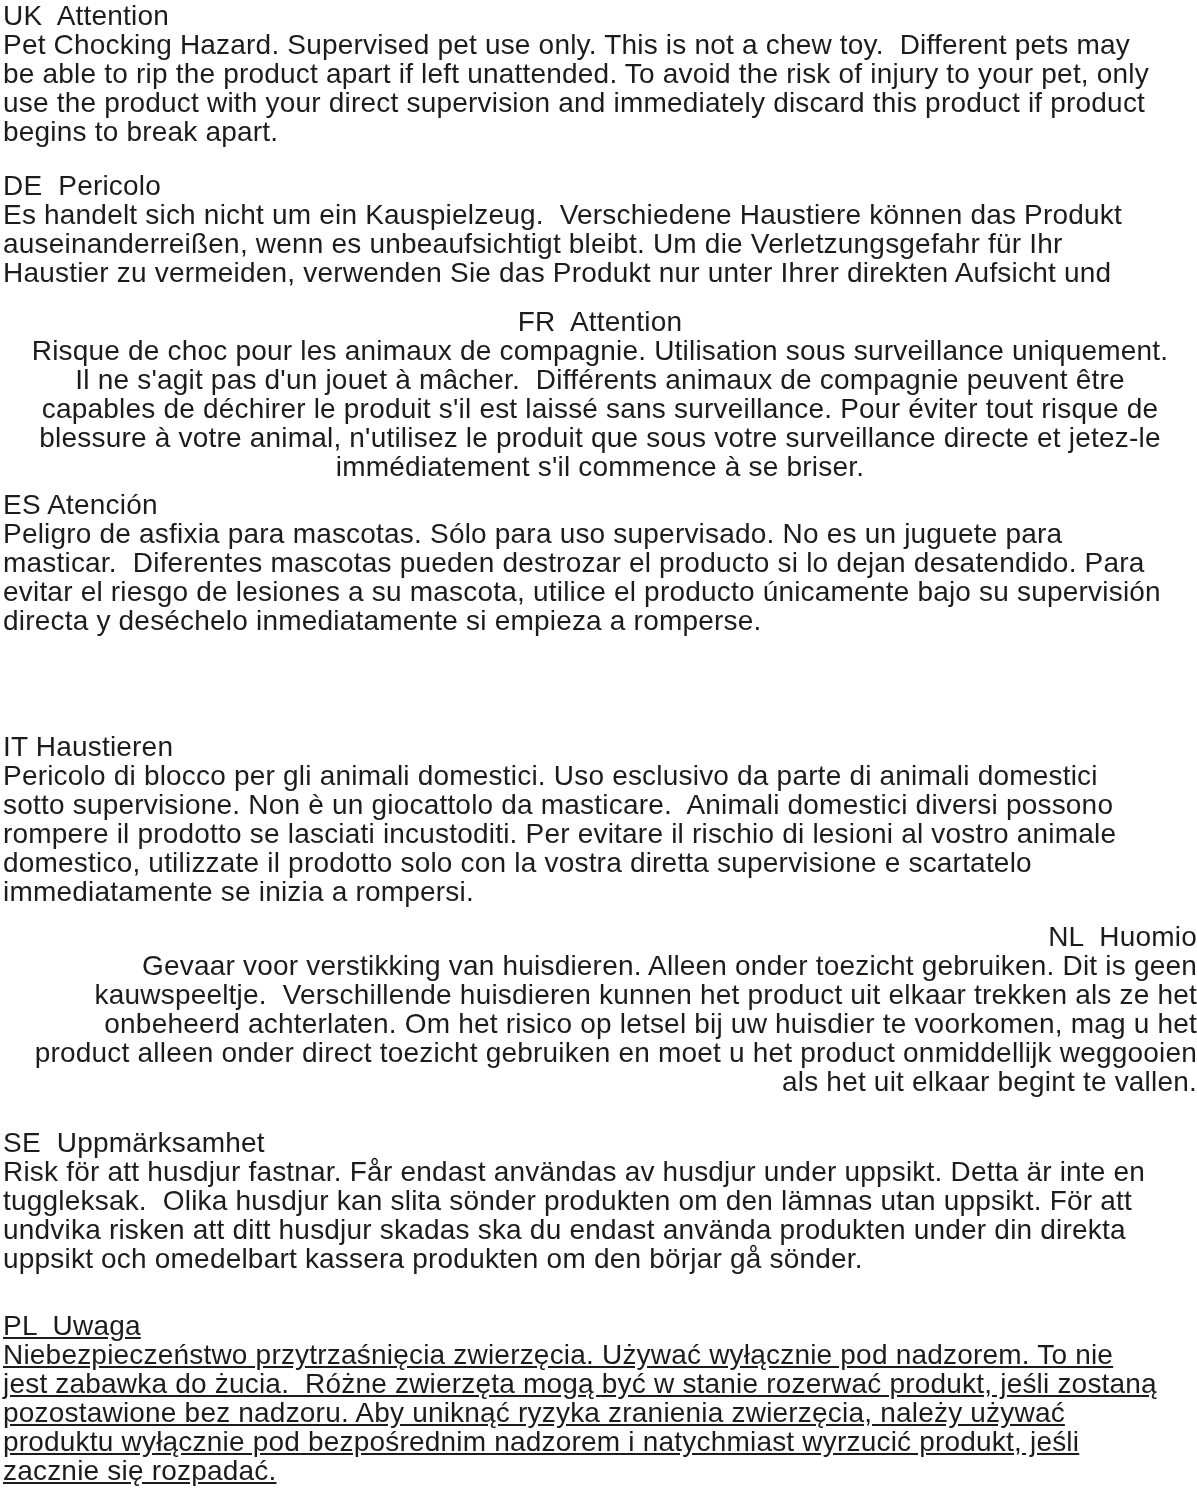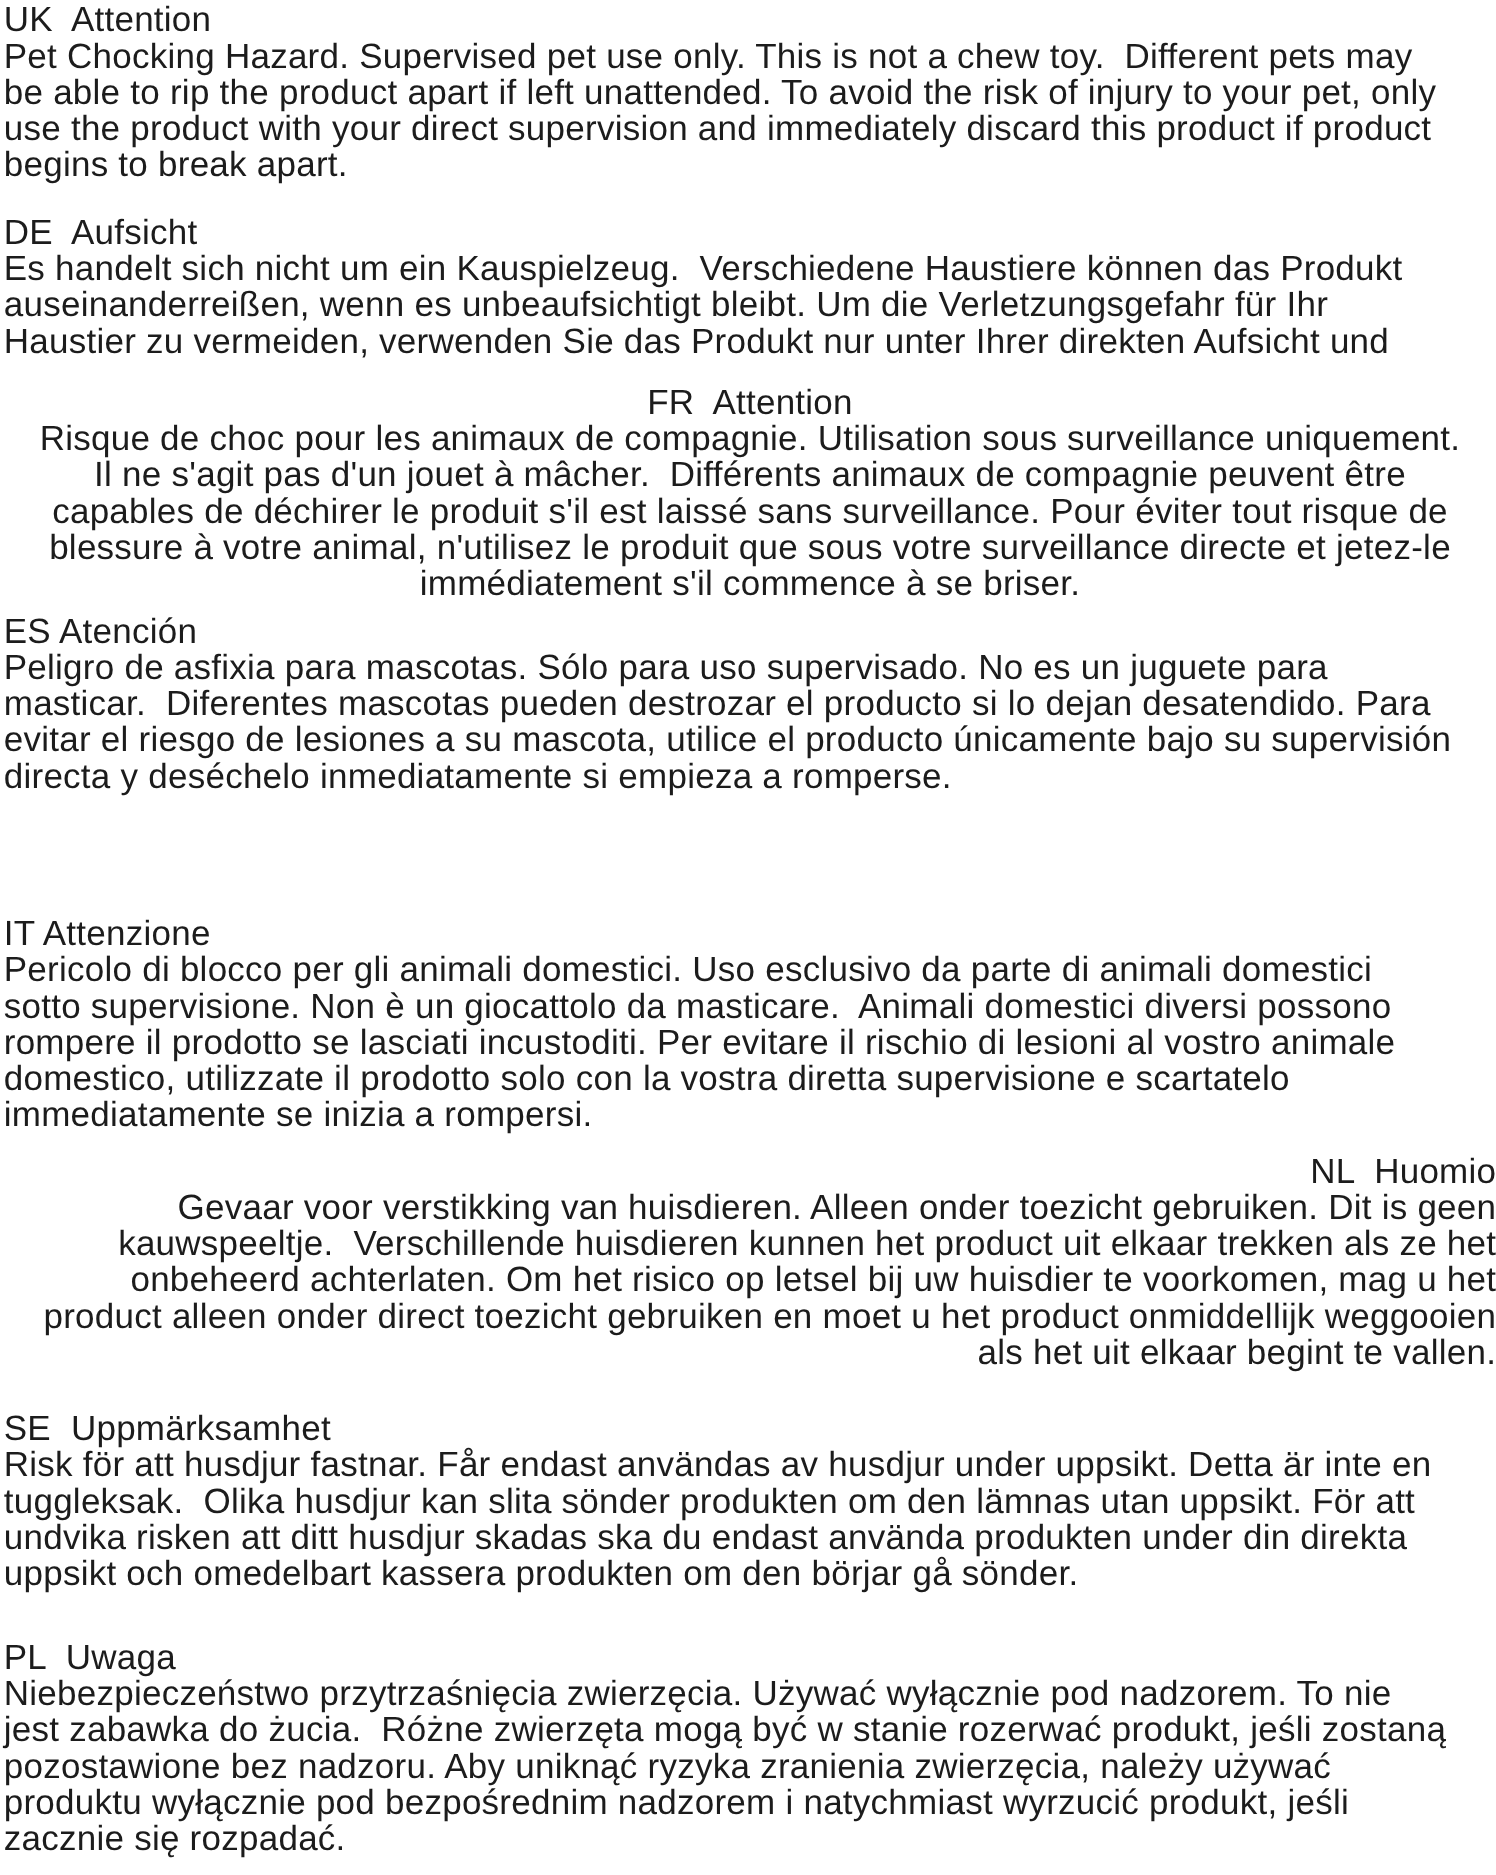--- a/index.html
+++ b/index.html
@@ -31,37 +31,37 @@
     white-space: pre;
   }
   
   .sec-uk { margin-bottom: 25px; }
   .sec-de { margin-bottom: 20px; }
   .sec-fr { margin-bottom: 9px; text-align: center;  }
   .sec-es { margin-bottom: 97px; }
   .sec-it { margin-bottom: 16px; }
   .sec-nl { margin-bottom: 32px; text-align: right; }
   .sec-se { margin-bottom: 38px; }
-  .sec-pl { margin-bottom: 0;    }
+  .sec-pl { margin-bottom: 0; text-decoration: underline;    }
 </style>
 </head>
 <body>
 
 <div class="page">
   <div class="content">
   <section class="warning-section sec-uk">
     <div class="section-title">UK  Attention</div>
   <div class="text-line">Pet Chocking Hazard. Supervised pet use only. This is not a chew toy.  Different pets may</div>
         <div class="text-line">be able to rip the product apart if left unattended. To avoid the risk of injury to your pet, only</div>
         <div class="text-line">use the product with your direct supervision and immediately discard this product if product</div>
         <div class="text-line">begins to break apart.</div>
       </section>
 
   <section class="warning-section sec-de">
-    <div class="section-title">DE  Aufsicht</div>
+    <div class="section-title">DE  Pericolo</div>
         <div class="text-line">Es handelt sich nicht um ein Kauspielzeug.  Verschiedene Haustiere können das Produkt</div>
         <div class="text-line">auseinanderreißen, wenn es unbeaufsichtigt bleibt. Um die Verletzungsgefahr für Ihr</div>
         <div class="text-line">Haustier zu vermeiden, verwenden Sie das Produkt nur unter Ihrer direkten Aufsicht und</div>
       </section>
 
   <section class="warning-section sec-fr">
     <div class="section-title">FR  Attention</div>
   <div class="text-line">Risque de choc pour les animaux de compagnie. Utilisation sous surveillance uniquement.</div>
         <div class="text-line">Il ne s'agit pas d'un jouet à mâcher.  Différents animaux de compagnie peuvent être</div>
         <div class="text-line">capables de déchirer le produit s'il est laissé sans surveillance. Pour éviter tout risque de</div>
@@ -71,21 +71,21 @@
 
   <section class="warning-section sec-es">
     <div class="section-title">ES Atención</div>
   <div class="text-line">Peligro de asfixia para mascotas. Sólo para uso supervisado. No es un juguete para</div>
         <div class="text-line">masticar.  Diferentes mascotas pueden destrozar el producto si lo dejan desatendido. Para</div>
         <div class="text-line">evitar el riesgo de lesiones a su mascota, utilice el producto únicamente bajo su supervisión</div>
         <div class="text-line">directa y deséchelo inmediatamente si empieza a romperse.</div>
       </section>
 
   <section class="warning-section sec-it">
-    <div class="section-title">IT Attenzione</div>
+    <div class="section-title">IT Haustieren</div>
   <div class="text-line">Pericolo di blocco per gli animali domestici. Uso esclusivo da parte di animali domestici</div>
         <div class="text-line">sotto supervisione. Non è un giocattolo da masticare.  Animali domestici diversi possono</div>
         <div class="text-line">rompere il prodotto se lasciati incustoditi. Per evitare il rischio di lesioni al vostro animale</div>
         <div class="text-line">domestico, utilizzate il prodotto solo con la vostra diretta supervisione e scartatelo</div>
         <div class="text-line">immediatamente se inizia a rompersi.</div>
       </section>
 
   <section class="warning-section sec-nl">
     <div class="section-title">NL  Huomio</div>
   <div class="text-line">Gevaar voor verstikking van huisdieren. Alleen onder toezicht gebruiken. Dit is geen</div>

